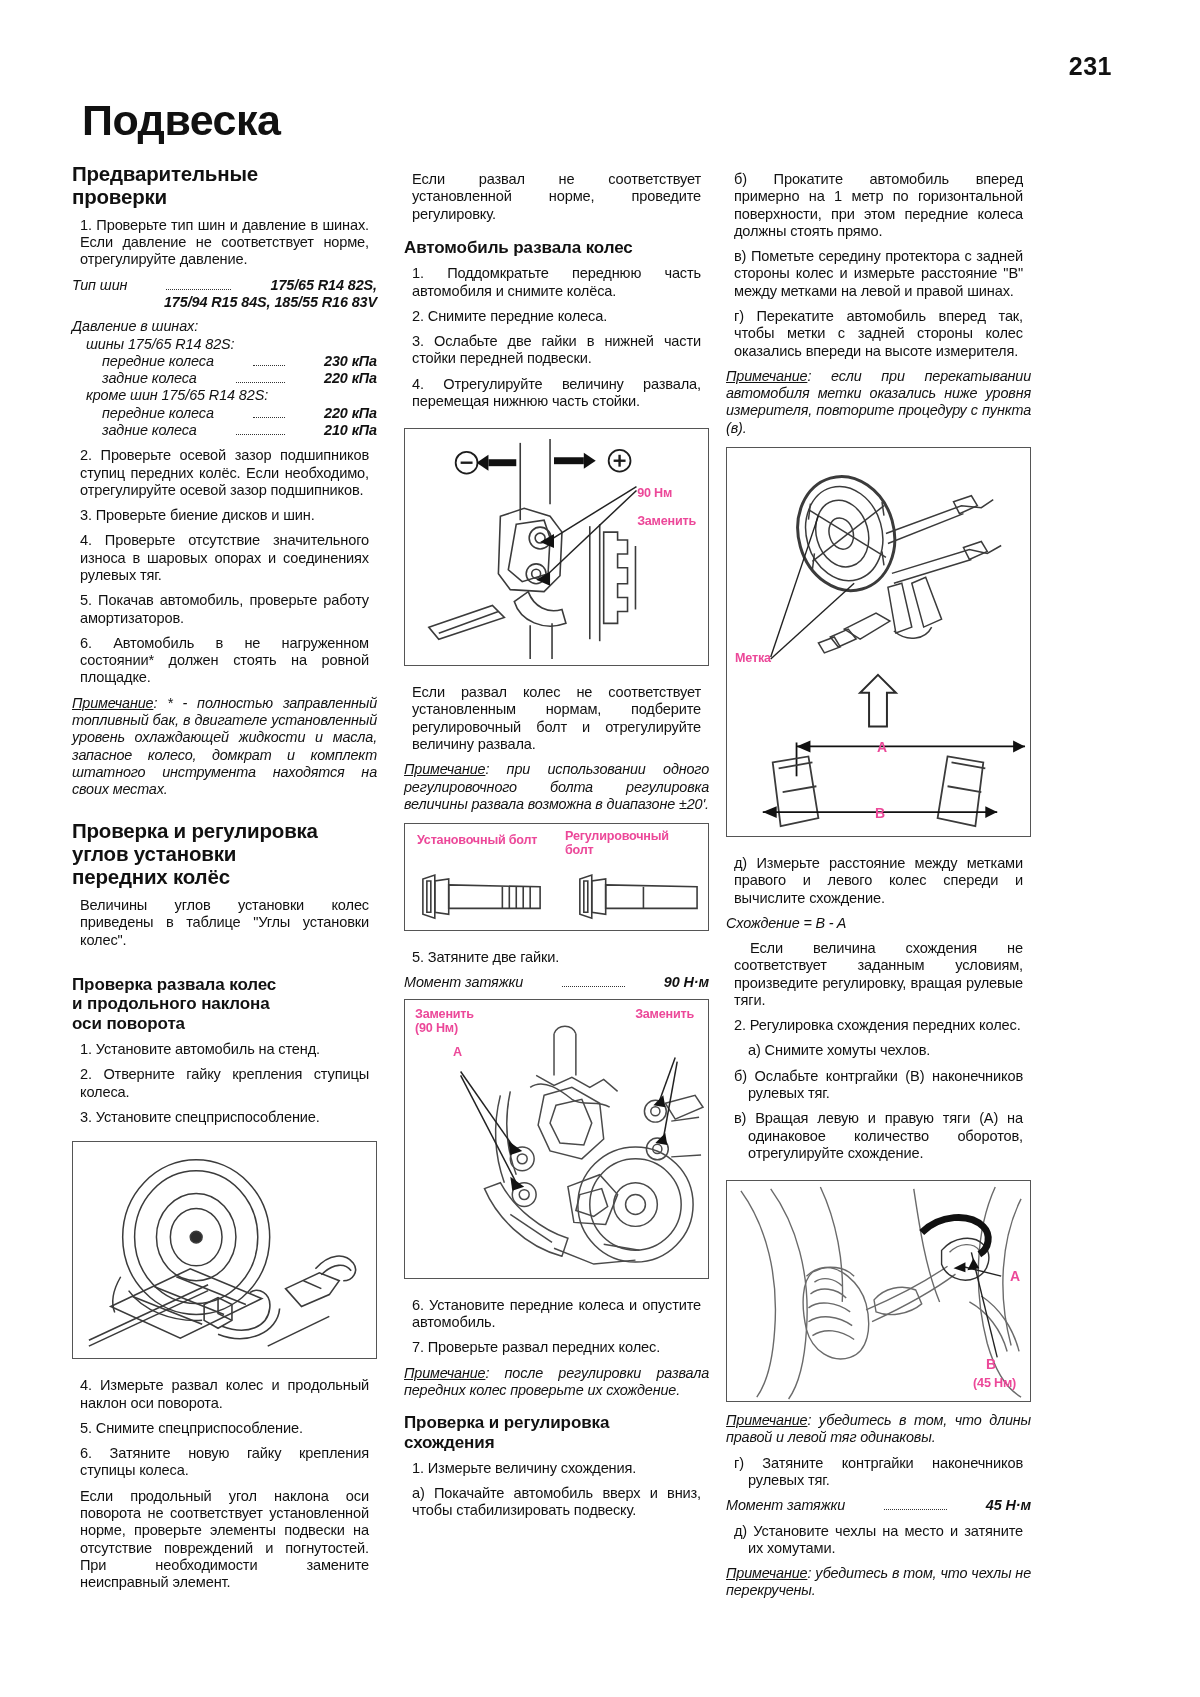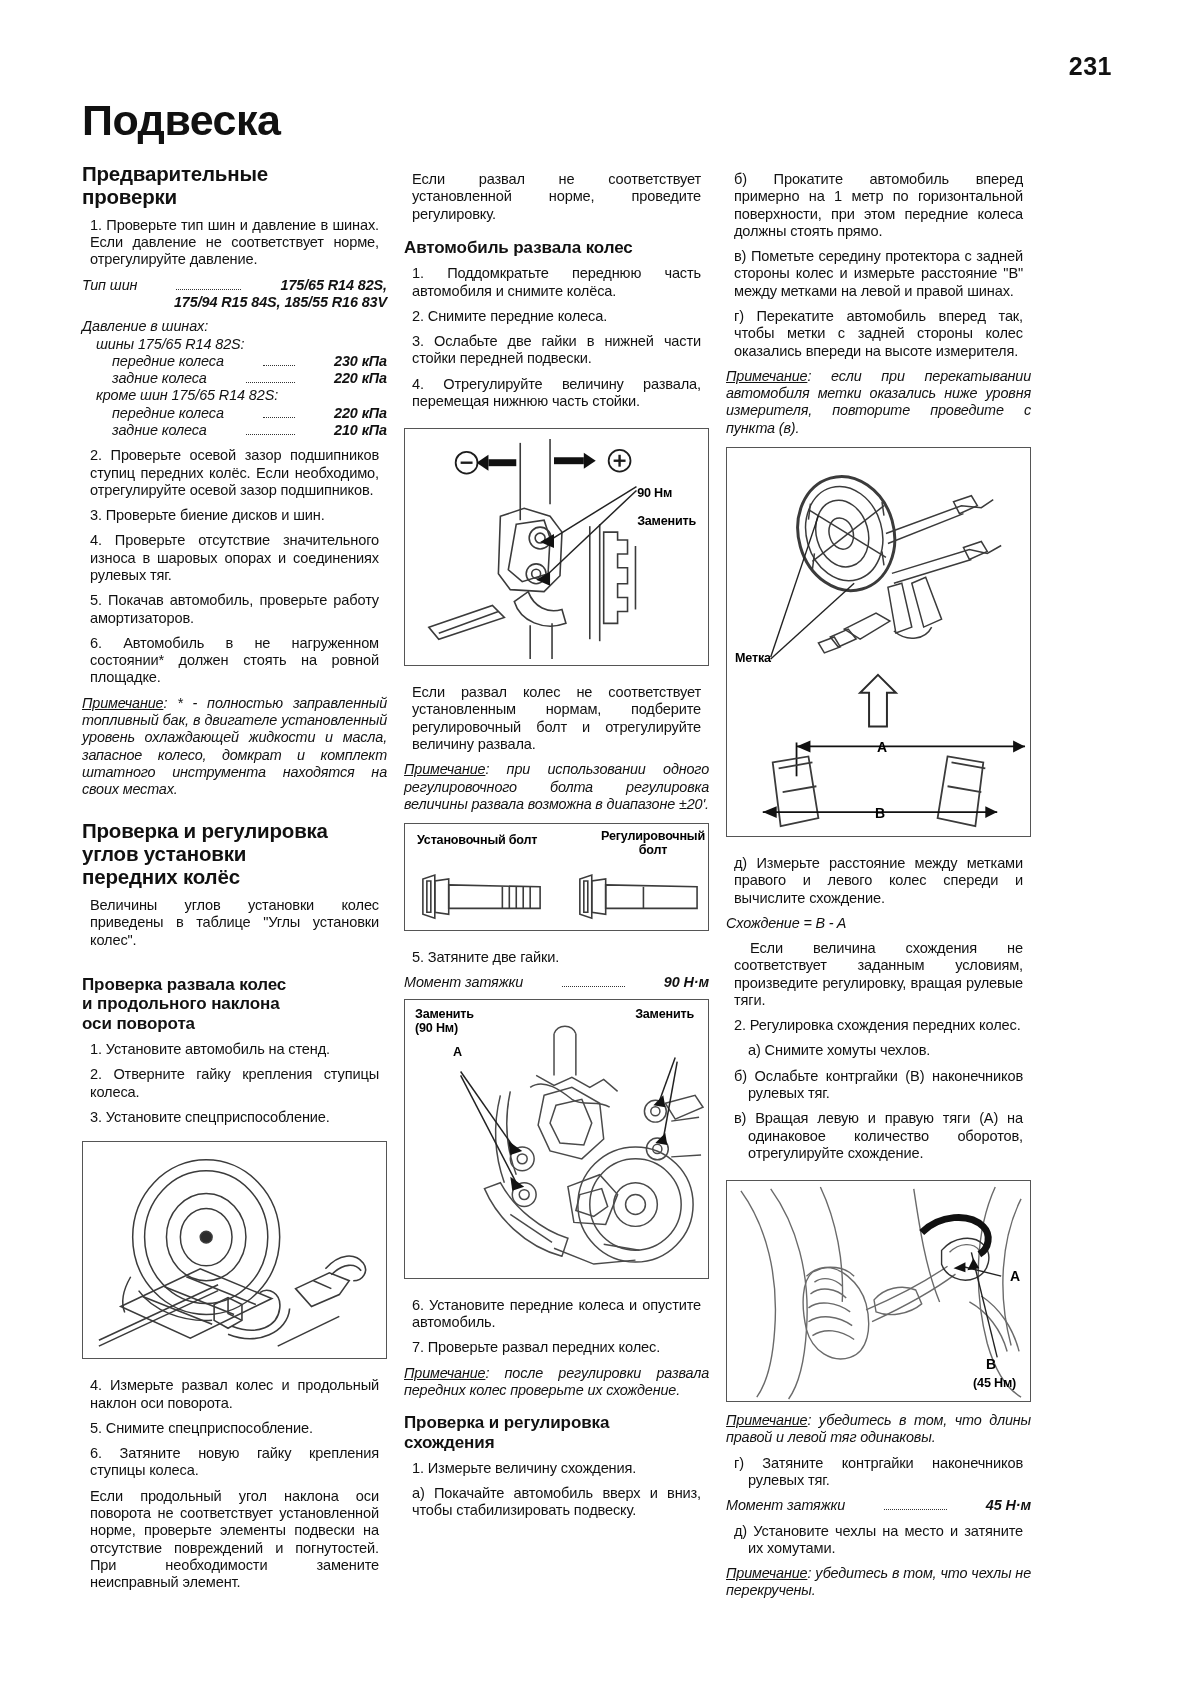--- a/index.html
+++ b/index.html
@@ -31,21 +31,21 @@
     font-size:43px;font-weight:bold;
     letter-spacing:-0.5px;
   }
 
   
   .col{
     position:absolute;
     top:163px;
     width:305px;
   }
-  #col1{left:82px;}
+  #col1{left:72px;}
   #col2{left:404px;}
   #col3{left:726px;}
 
   
   h2.sec{
     font-size:20.5px;
     font-weight:bold;
     line-height:1.12;
     margin:0 0 3px 0;
     letter-spacing:-0.2px;
@@ -111,21 +111,21 @@
     box-sizing:border-box;
     overflow:hidden;
   }
   .fig svg{display:block;width:100%;height:100%;}
   .fig .lab{
     position:absolute;
     font-size:12.6px;
     font-weight:bold;
     line-height:1.1;
     letter-spacing:-0.2px;
-    color:#000000;
+    color:#ec4899;
     white-space:pre-line;
   }
 </style>
 </head>
 <body>
 
 <div class="page">
 
   <div class="page-number">231</div>
   <div class="doc-title">Подвеска</div>
@@ -331,21 +331,21 @@
           <path d="M22 58 L26 58 L26 90 L22 90 Z"></path>
 
           <path d="M176 56 L176 92 L188 96 L188 52 Z"></path>
           <path d="M188 58 L188 90 L202 92 L202 56 Z"></path>
           <path d="M202 62 L294 64 L294 86 L202 86 Z"></path>
           <path d="M240 64 L240 86"></path>
           <path d="M180 58 L184 58 L184 90 L180 90 Z"></path>
         </g>
       </svg>
       <div class="lab" style="left:12px;top:10px">Установочный болт</div>
-      <div class="lab" style="left:192px;top:6px;text-align:center;width:112px">Регулировочный
+      <div class="lab" style="left:160px;top:6px;width:112px">Регулировочный
 болт</div>
     </div>
 
     <div class="gap10"></div>
     <p class="t nj">5. Затяните две гайки.</p>
     <div class="spec">
       <span class="nm">Момент затяжки</span>
       <span class="dots"></span>
       <span class="vl">90 Н·м</span>
     </div>
@@ -425,21 +425,21 @@
 схождения</h3>
     <p class="t nj">1. Измерьте величину схождения.</p>
     <p class="t">а) Покачайте автомобиль вверх и вниз, чтобы стабилизировать подвеску.</p>
   </div>
 
   <div class="col" id="col3">
 
     <p class="t">б) Прокатите автомобиль вперед примерно на 1 метр по горизонтальной поверхности, при этом передние колеса должны стоять прямо.</p>
     <p class="t">в) Пометьте середину протектора с задней стороны колес и измерьте расстояние "В" между метками на левой и правой шинах.</p>
     <p class="t">г) Перекатите автомобиль вперед так, чтобы метки с задней стороны колес оказались впереди на высоте измерителя.</p>
-    <p class="note"><span class="lbl">Примечание</span><span>: если при перекатывании автомобиля метки оказались ниже уровня измерителя, повторите проведите с пункта (в).</span></p>
+    <p class="note"><span class="lbl">Примечание</span><span>: если при перекатывании автомобиля метки оказались ниже уровня измерителя, повторите процедуру с пункта (в).</span></p>
 
     <div class="gap10"></div>
 
     <div class="fig" style="height:390px">
       <svg viewBox="0 0 305 390" preserveAspectRatio="none">
         <g fill="none" stroke="#3b3b3b" stroke-width="1.5">
 
           <ellipse cx="120" cy="86" rx="48" ry="58" transform="rotate(-16 120 86)" stroke-width="3"></ellipse>
           <ellipse cx="118" cy="86" rx="38" ry="48" transform="rotate(-16 118 86)"></ellipse>
           <ellipse cx="116" cy="86" rx="26" ry="34" transform="rotate(-16 116 86)"></ellipse>

